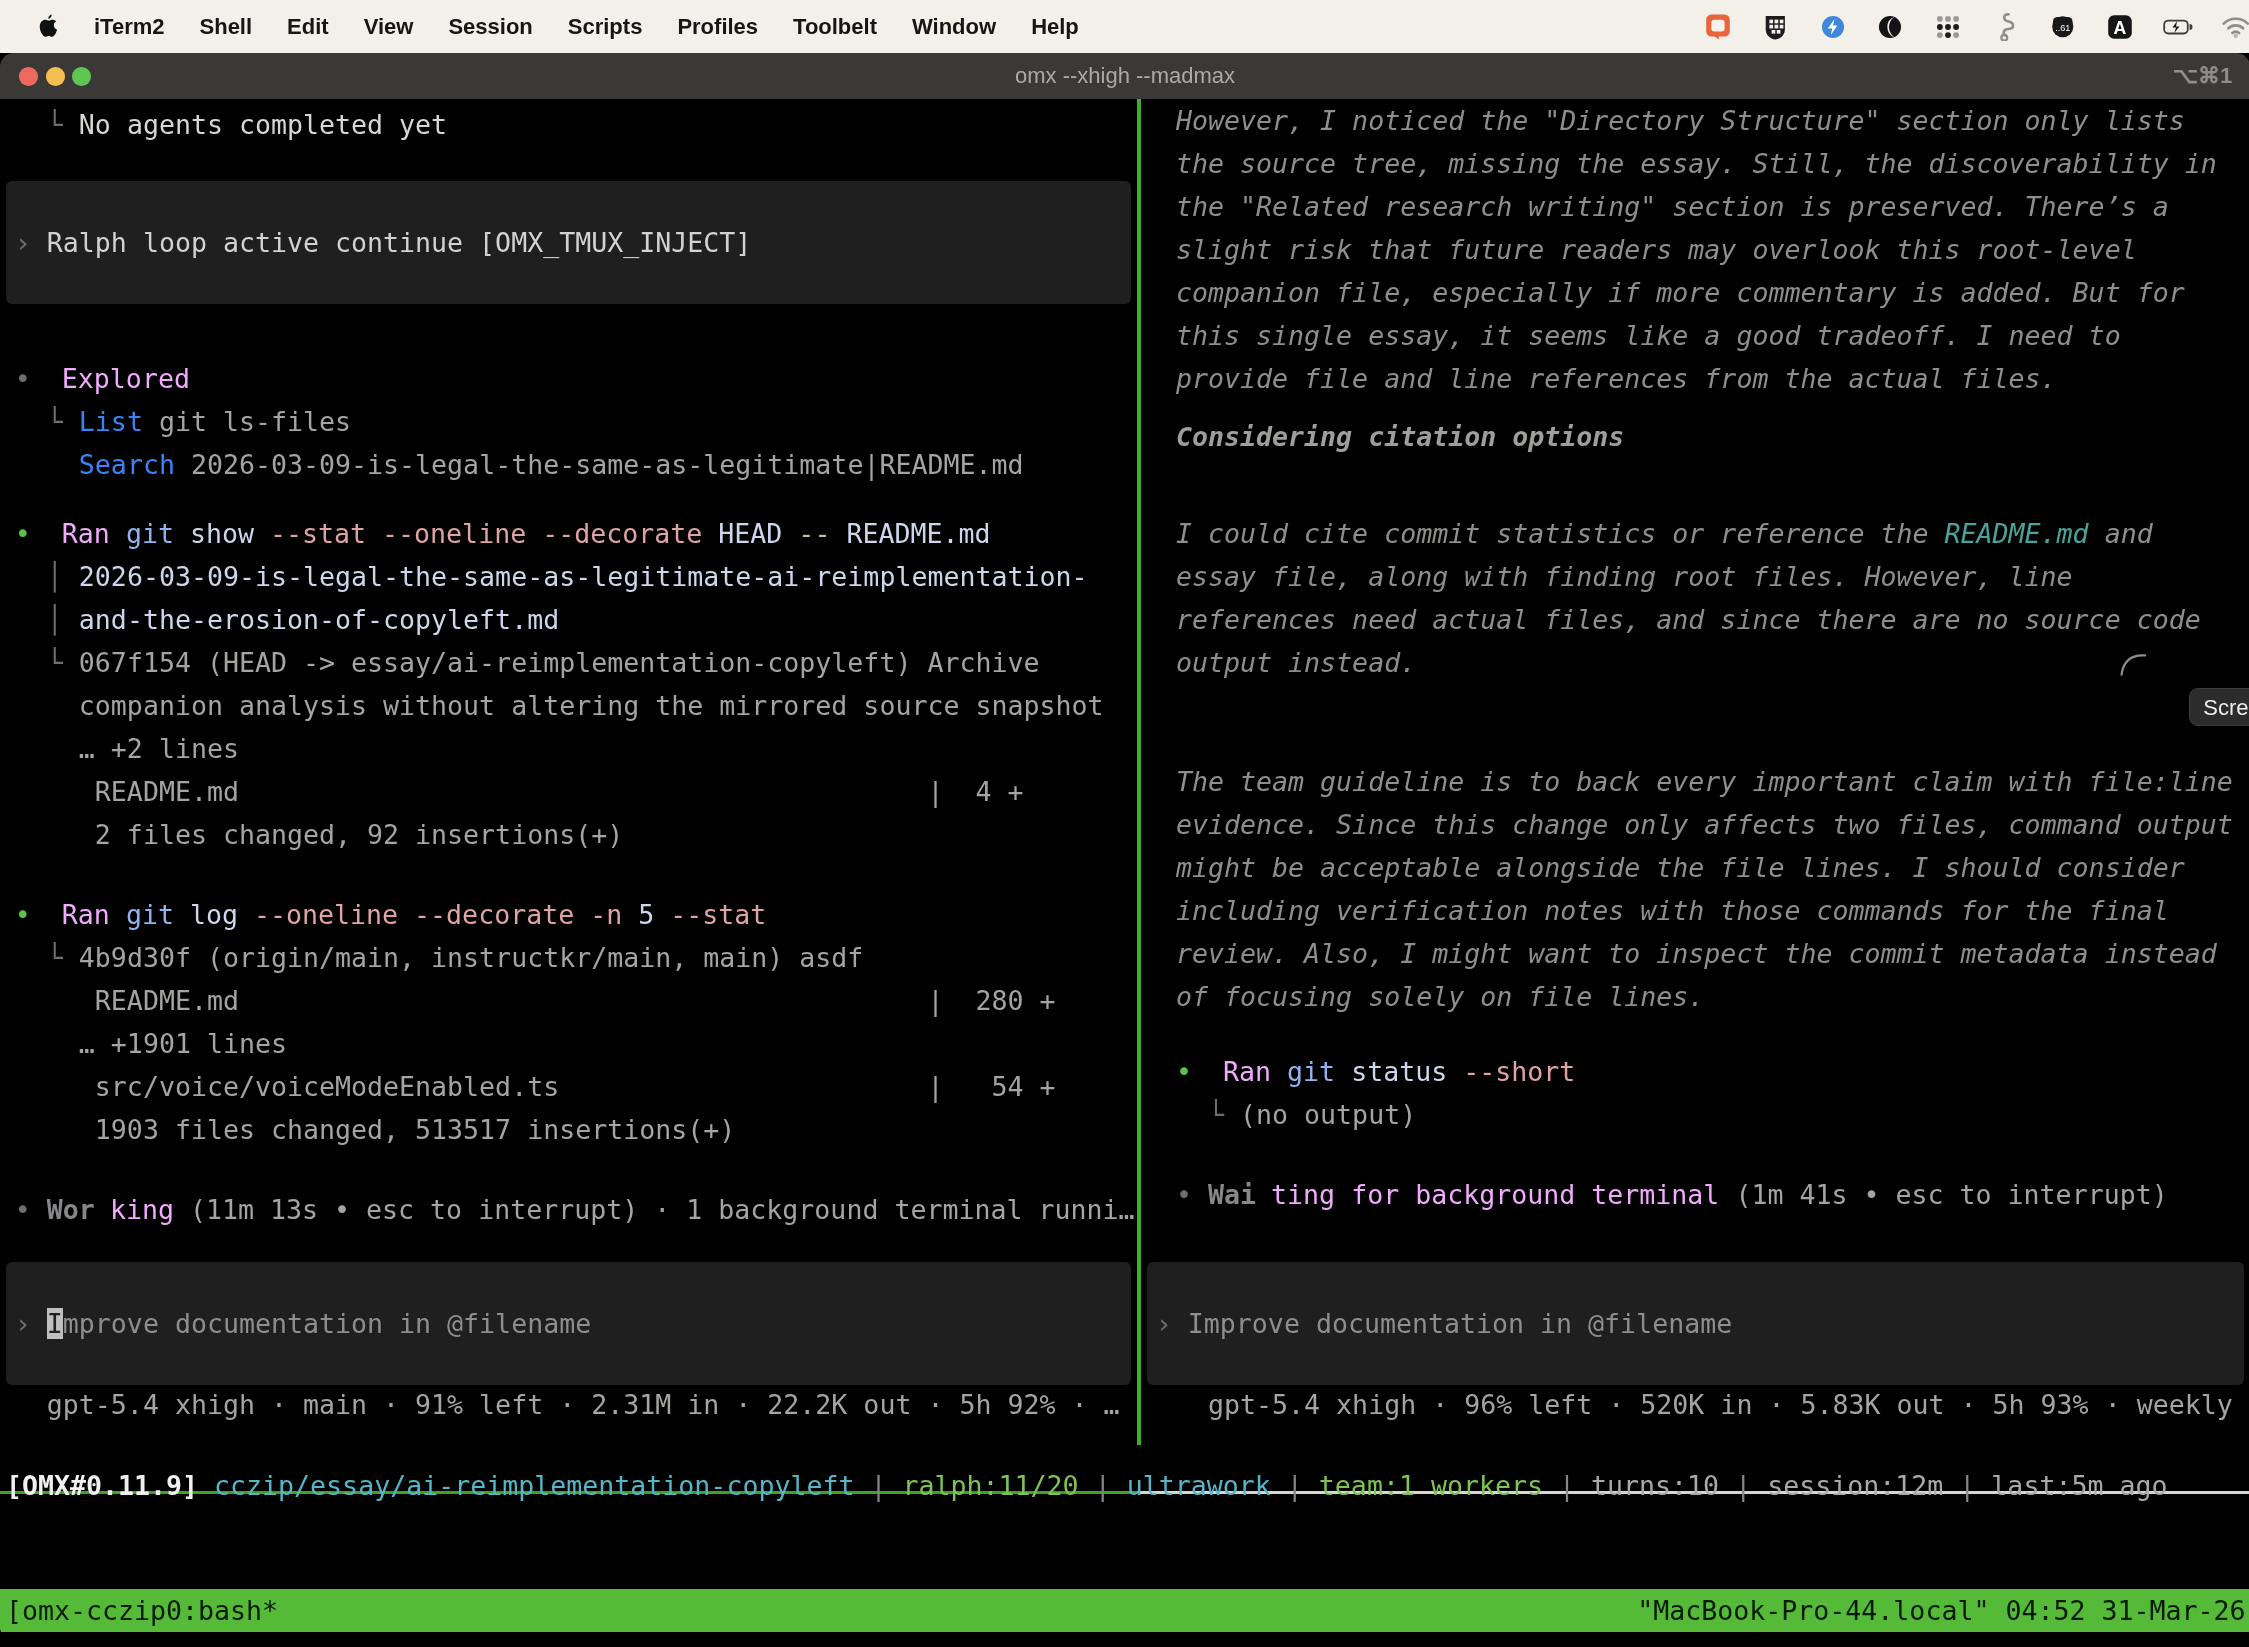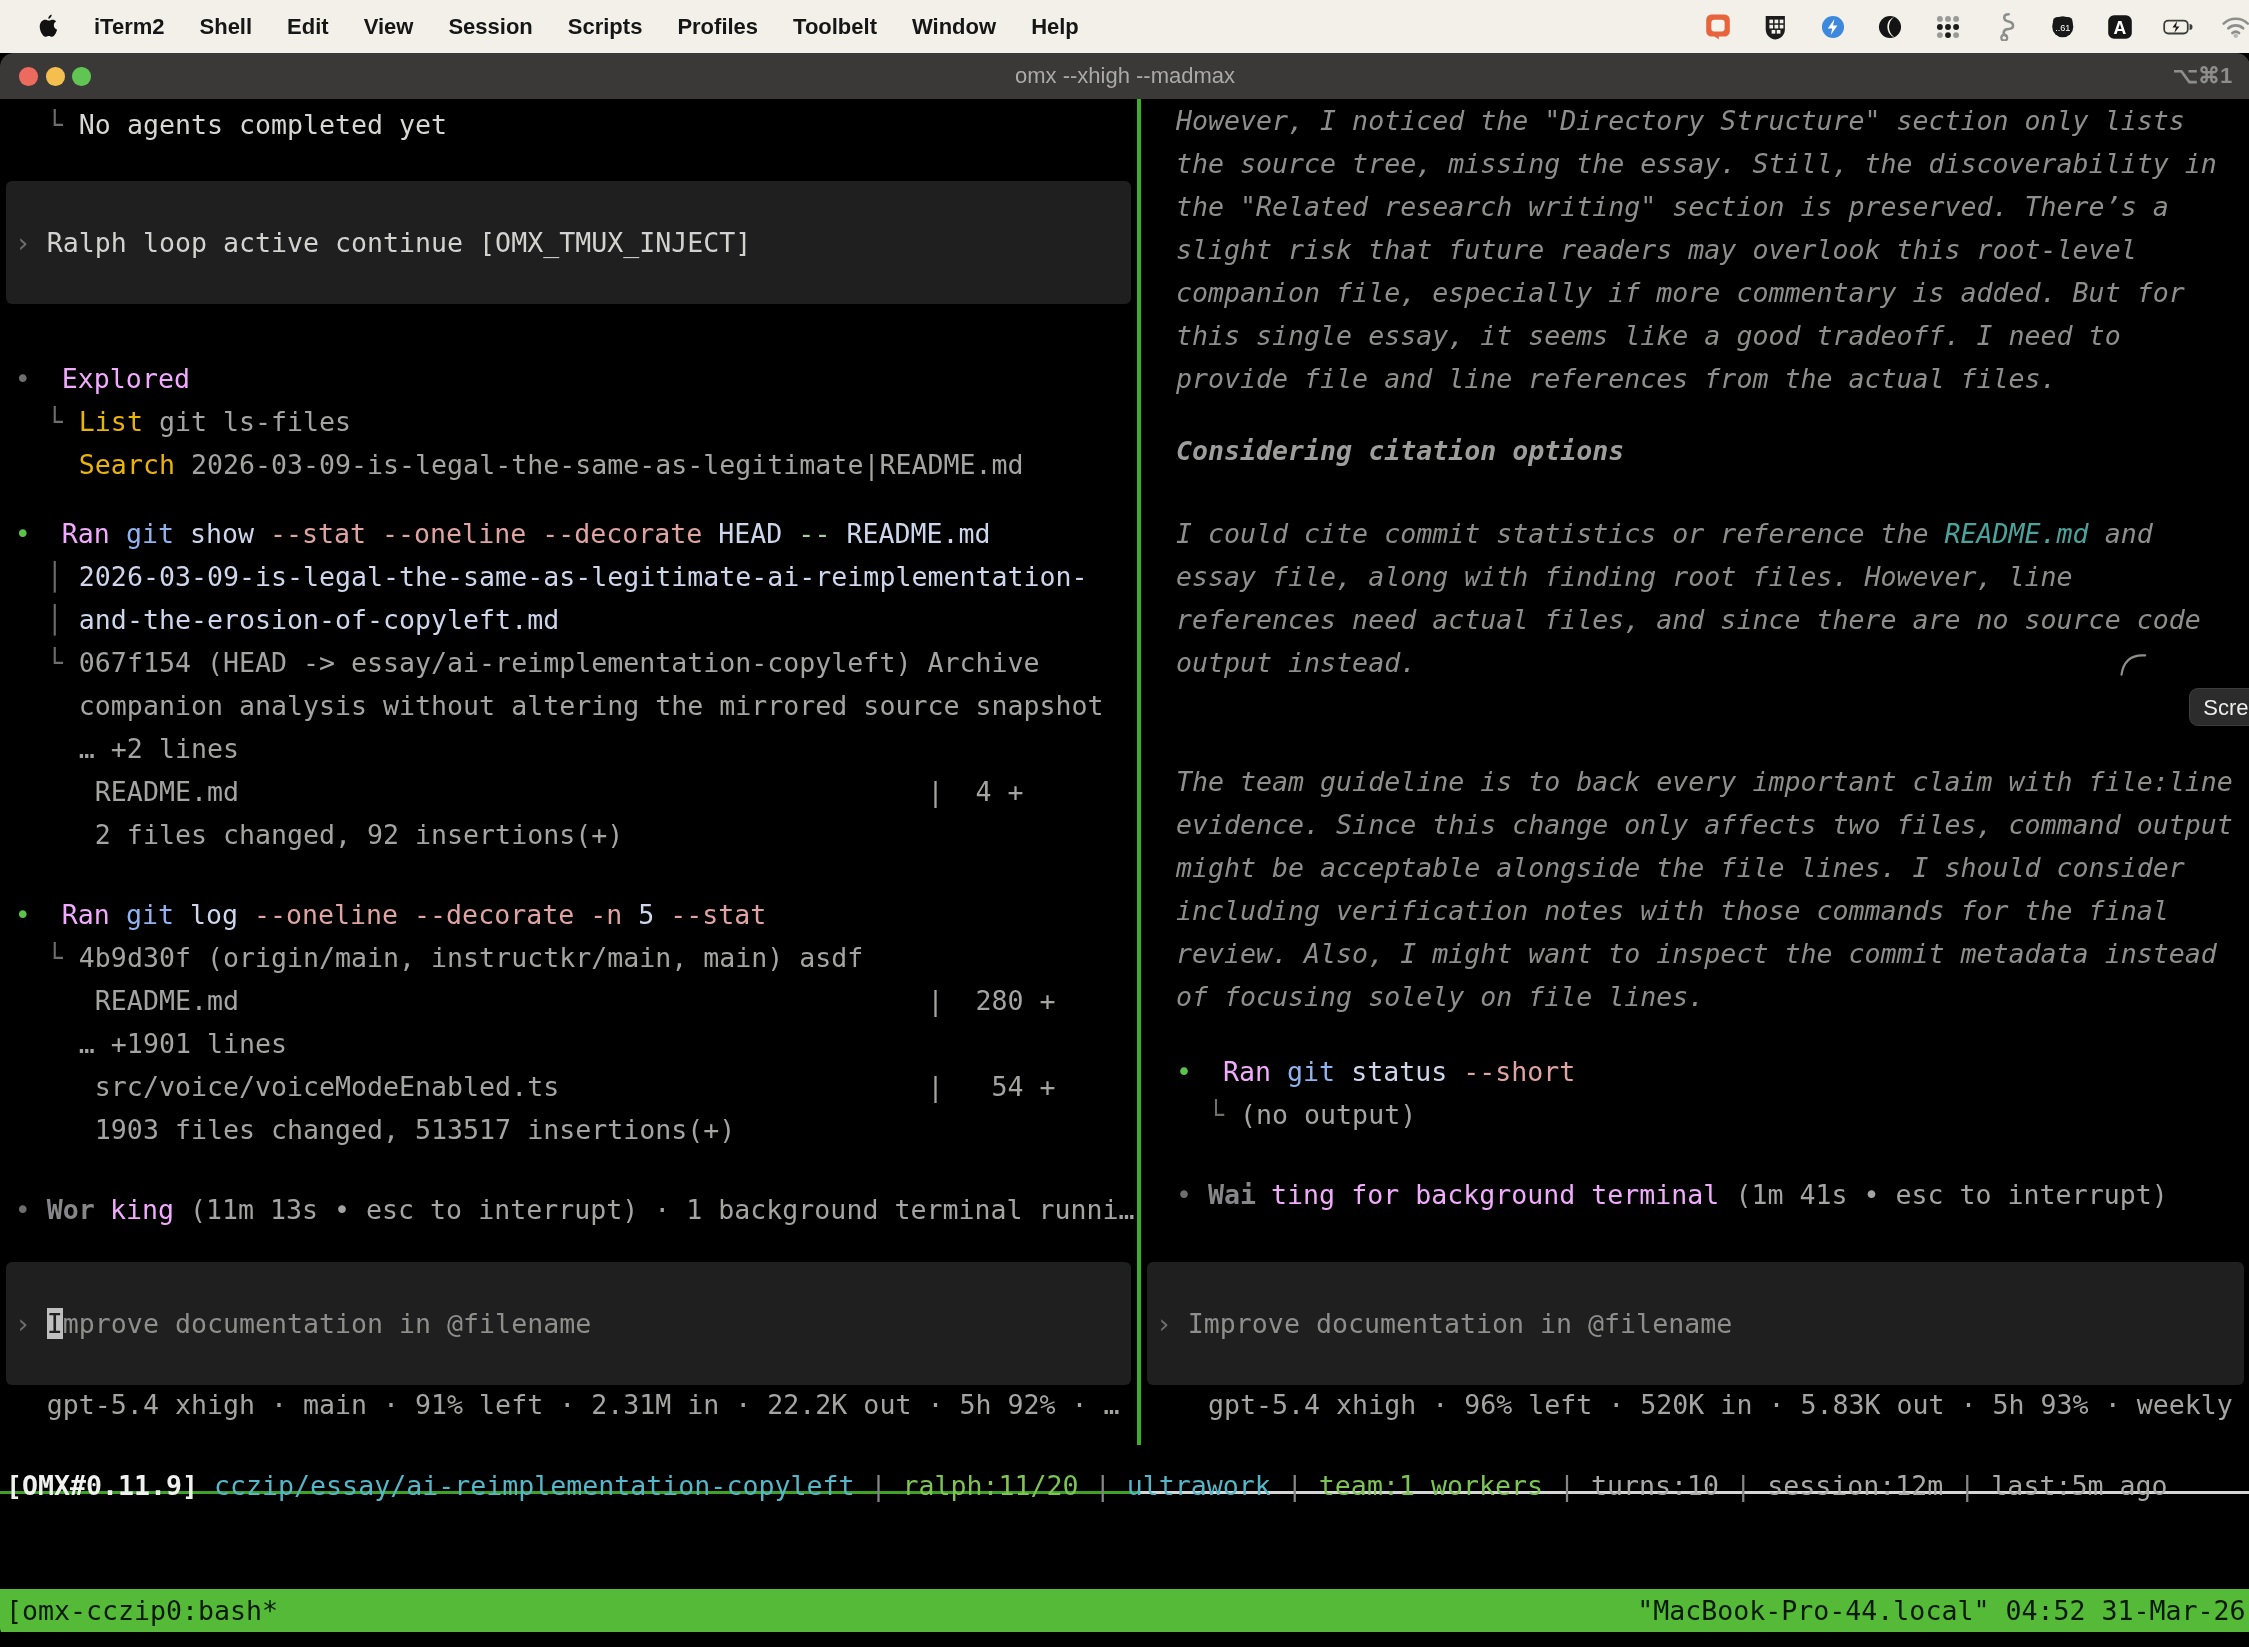--- a/index.html
+++ b/index.html
@@ -43,21 +43,21 @@
   .tgroup { position:absolute; left:0; right:0; }
   .tline { height:43px; line-height:43px; white-space:pre; overflow:hidden; }
   #left-pane .tline { padding-left:14.8px; }
   #right-pane .tline { padding-left:35px; }
 
   
   .c-bright{color:#d6d6d4;} .c-light{color:#d2d2d0;}
   .c-bold{color:#f0abfc;font-weight:400;margin-left:15px;}
   .c-dim{color:#6e6e6c;} .c-dimbold{color:#87878a;font-weight:700;}
   .c-gray{color:#a4a4a2;} .c-plain{color:#a4a4a2;}
-  .c-teal{color:#eab308;} .c-blue{color:#90b3ef;} .c-lav{color:#cdd6eb;}
+  .c-teal{color:#3b82f6;} .c-blue{color:#90b3ef;} .c-lav{color:#cdd6eb;}
   .c-pink{color:#e0a3a3;} .c-pgreen{color:#a9cf9f;} .c-gb{color:#5bc24a;}
   .c-it{color:#8e8e8c;font-style:italic;}
   .c-itbold{color:#9e9e9c;font-style:italic;font-weight:700;}
   .c-itteal{color:#4ba29b;font-style:italic;}
   .c-cyan{color:#55b6c7;} .c-sgreen{color:#7dc454;} .c-sgray{color:#85858a;}
   .c-sgray2{color:#a9a9a7;} .c-swhite{color:#f0f0ee;font-weight:700;}
   .c-ph{color:#8e8e8c;} .c-cursor{background:#bfbfbf;color:#1f1f1f;}
 
   
   .inbox { position:absolute; left:5.9px; right:5.9px; background:#1f1f1f; border-radius:5.9px;
@@ -253,21 +253,21 @@
     <div class="pane" id="right-pane">
       <div class="tgroup" style="top:0">
           <div class="tline"><span class="c-it">However, I noticed the "Directory Structure" section only lists</span></div>
           <div class="tline"><span class="c-it">the source tree, missing the essay. Still, the discoverability in</span></div>
           <div class="tline"><span class="c-it">the "Related research writing" section is preserved. There’s a</span></div>
           <div class="tline"><span class="c-it">slight risk that future readers may overlook this root-level</span></div>
           <div class="tline"><span class="c-it">companion file, especially if more commentary is added. But for</span></div>
           <div class="tline"><span class="c-it">this single essay, it seems like a good tradeoff. I need to</span></div>
           <div class="tline"><span class="c-it">provide file and line references from the actual files.</span></div>
         </div>
-      <div class="tgroup" style="top:330px">
+      <div class="tgroup" style="top:316px">
           <div class="tline"><span class="c-itbold">Considering citation options</span></div>
         </div>
       <div class="tgroup" style="top:413px">
           <div class="tline"><span class="c-it">I could cite commit statistics or reference the </span><span class="c-itteal">README.md</span><span class="c-it"> and</span></div>
           <div class="tline"><span class="c-it">essay file, along with finding root files. However, line</span></div>
           <div class="tline"><span class="c-it">references need actual files, and since there are no source code</span></div>
           <div class="tline"><span class="c-it">output instead.</span></div>
         </div>
       <div class="tgroup" style="top:661px">
           <div class="tline"><span class="c-it">The team guideline is to back every important claim with file:line</span></div>

